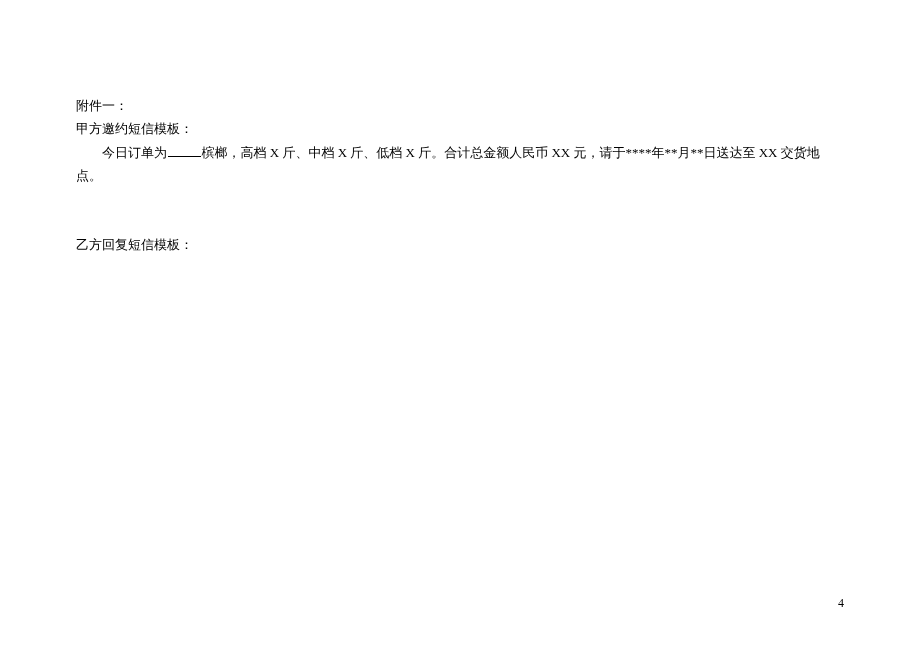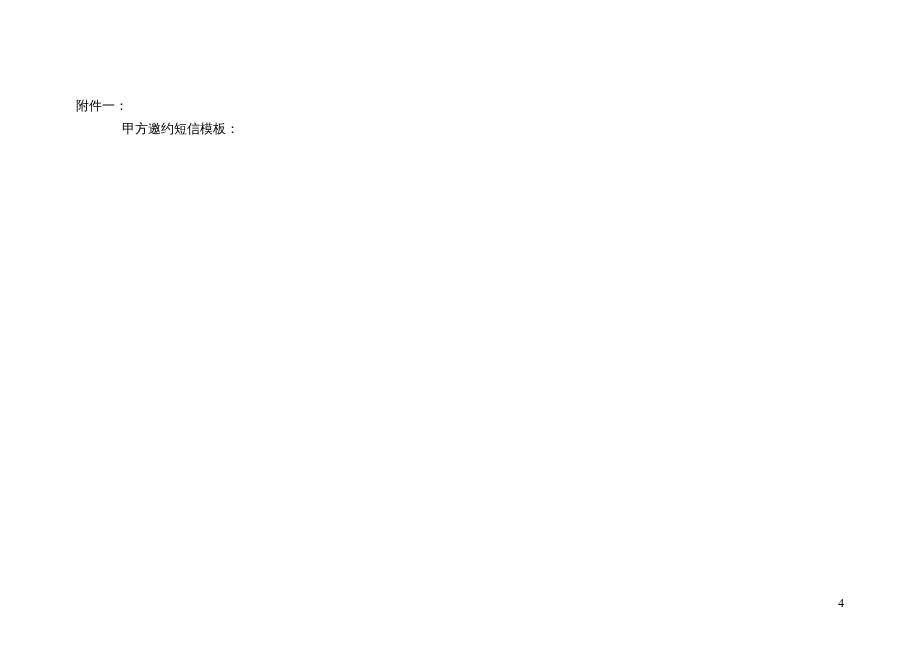--- a/index.html
+++ b/index.html
@@ -18,21 +18,20 @@
       position: relative;
     }
     .page-content {
       padding: 94px 76px 0 76px;
     }
     .attachment-title {
       margin-bottom: 0;
     }
     .section-header {
       margin-bottom: 0;
-      margin-left: 46px;
     }
     .paragraph {
       text-indent: 2em;
       margin-bottom: 0;
     }
     .paragraph-cont {
       text-indent: 0;
       margin-bottom: 0;
     }
     .blank-underline {
@@ -53,20 +52,22 @@
     }
   </style>
 </head>
 <body>
 
 <div class="page-content">
   <p class="attachment-title">附件一：</p>
 
   <p class="section-header">甲方邀约短信模板：</p>
 
+  <p class="paragraph"><span>今日订单为</span><span class="blank-underline"></span><span>槟榔，高档 X 斤、中档 X 斤、低档 X 斤。合计总金额人民币 XX 元，请于****年**月**日送达至 XX 交货地点。</span></p>
 
 
   <div class="spacer"></div>
 
+  <p class="section-header">乙方回复短信模板：</p>
 
 </div>
 
 <div class="page-number">4</div>
 
 </body></html>

